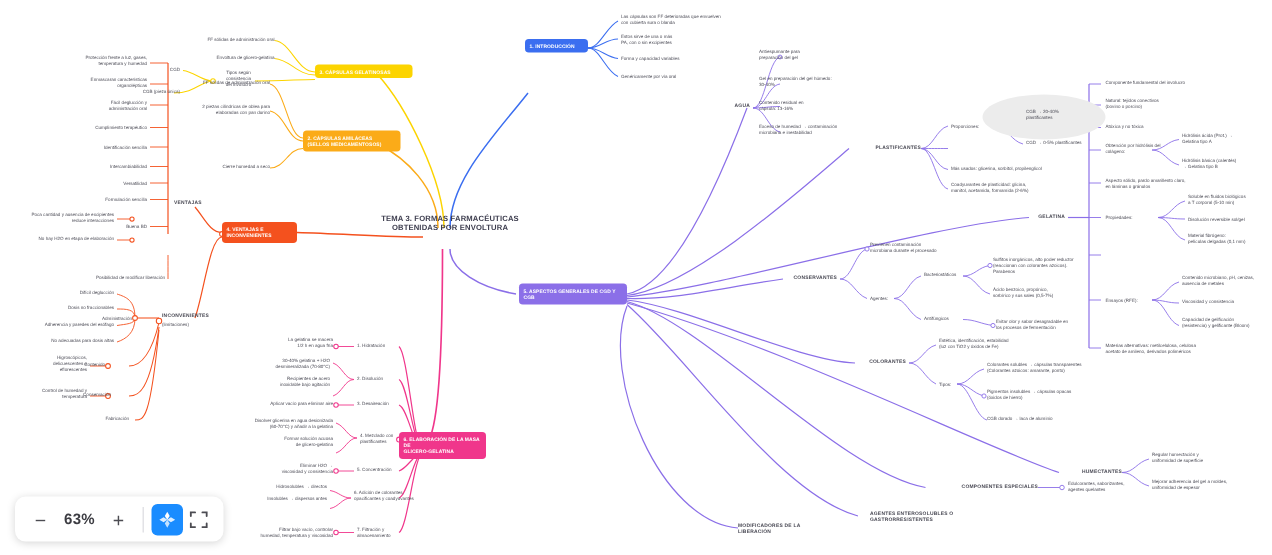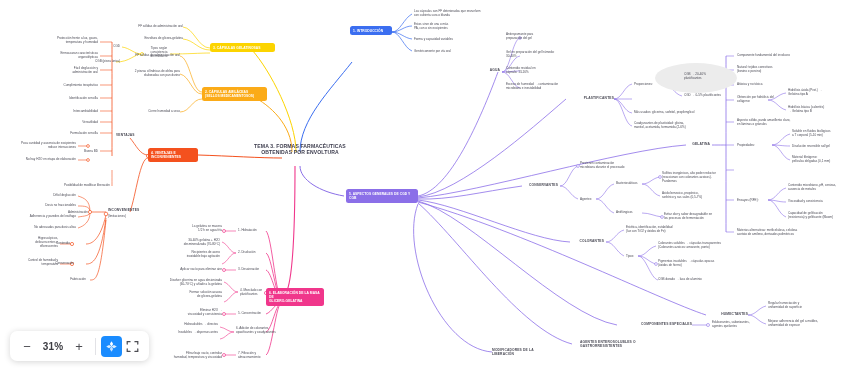--- a/index.html
+++ b/index.html
@@ -471,21 +471,21 @@
 
 Insolubles → dispersos antes</div>
 
   <div class="node leaf l" style="left:238px; top:351px; width:48px;">7. Filtración y
 almacenamiento</div>
   <div class="node leaf r" style="left:146px; top:351px; width:76px;">Filtrar bajo vacío, controlar
 humedad, temperatura y viscosidad</div>
 
   <div id="zoombar">
     <div class="zbtn">−</div>
-    <div class="zlevel">31%</div>
+    <div class="zlevel">63%</div>
     <div class="zbtn">+</div>
     <div class="divider"></div>
     <div class="sqbtn active">
       <svg width="13" height="13" viewBox="0 0 16 16">
         <path d="M8 1.5 L10 5 L8 8 L6 5 Z" fill="#ffffff"></path>
         <path d="M8 14.5 L10 11 L8 8 L6 11 Z" fill="#ffffff" opacity=".75"></path>
         <path d="M1.5 8 L5 6 L8 8 L5 10 Z" fill="#ffffff" opacity=".85"></path>
         <path d="M14.5 8 L11 6 L8 8 L11 10 Z" fill="#ffffff" opacity=".85"></path>
       </svg>
     </div>

